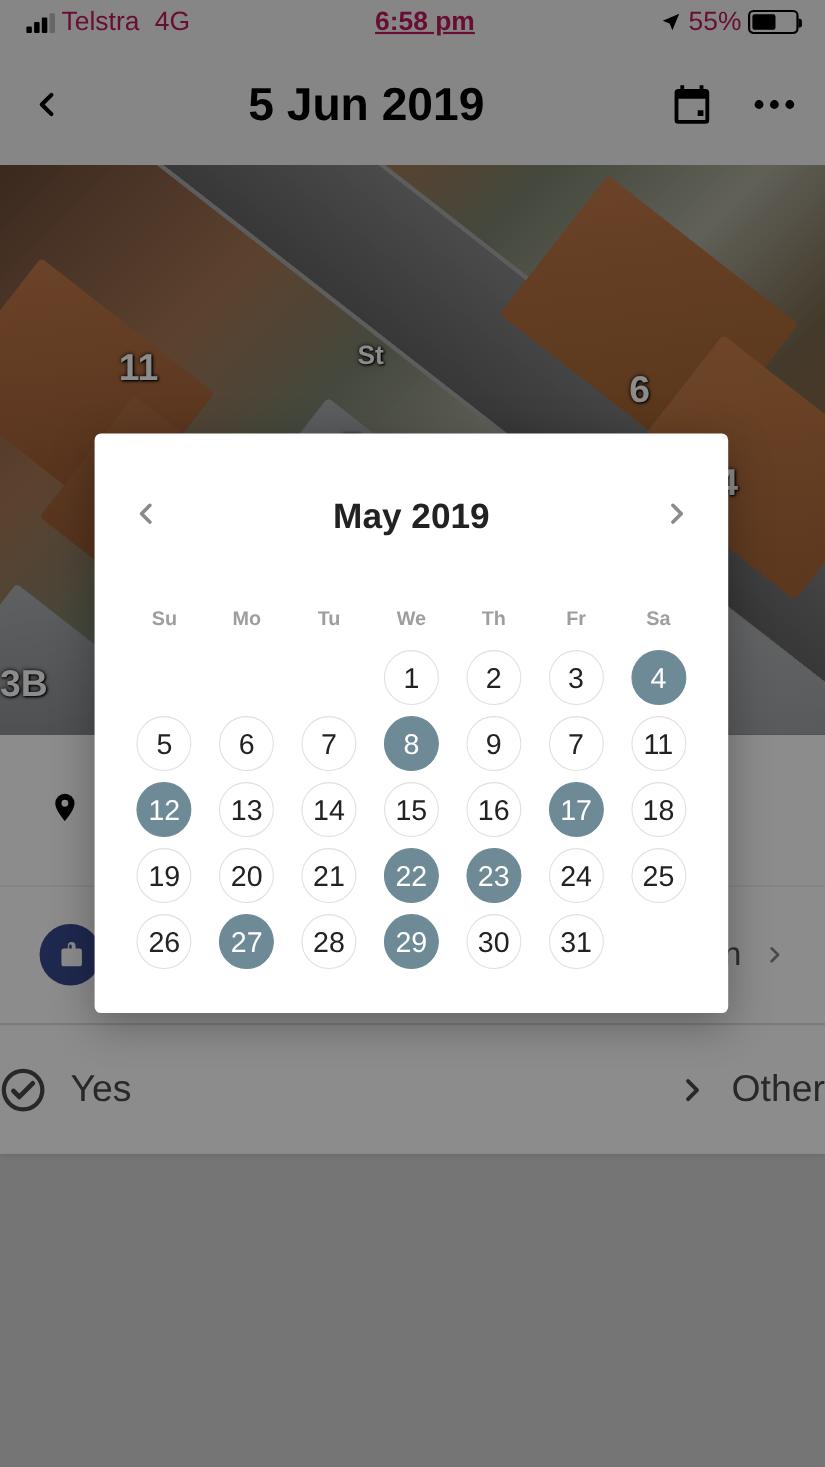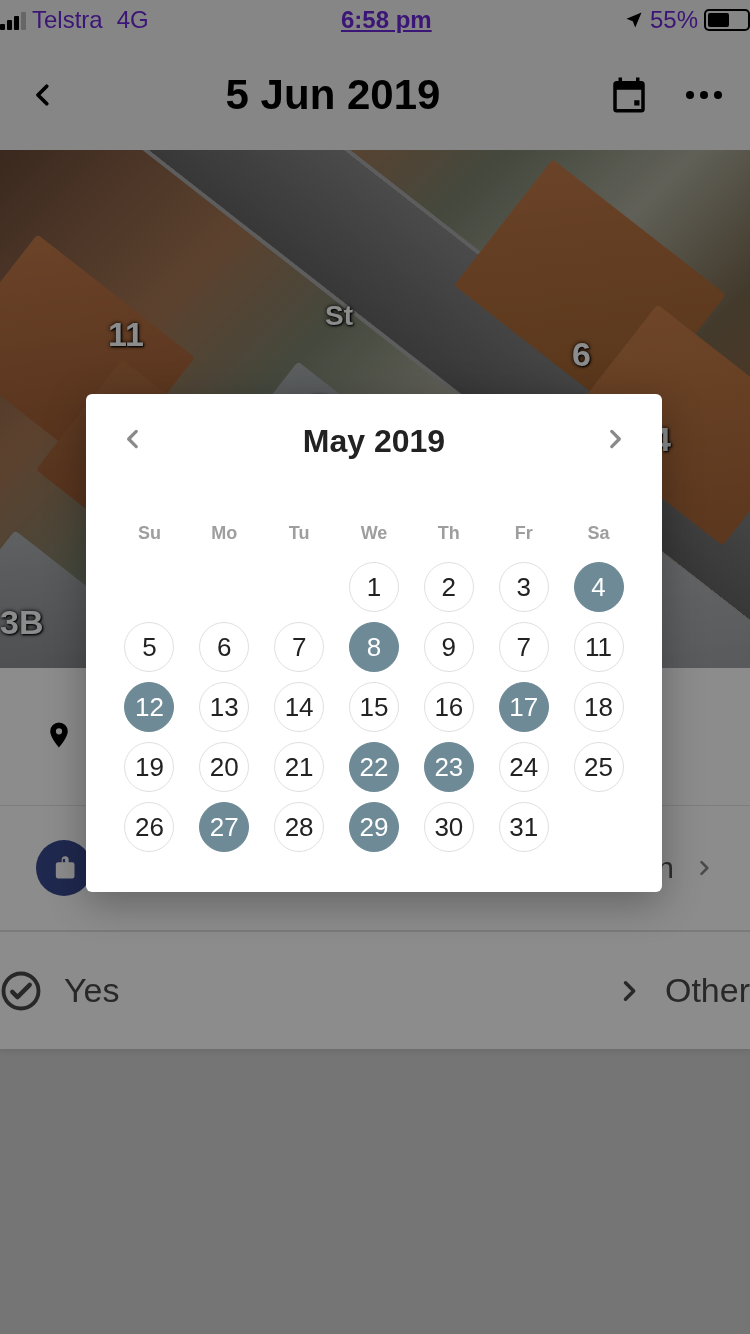--- a/index.html
+++ b/index.html
@@ -12,24 +12,24 @@
       overflow: hidden;
     }
 
     
     .status-bar {
       height: 40px;
       background: #f5f5f5;
       display: flex;
       align-items: center;
       justify-content: space-between;
-      padding: 0 0;
+      padding: 0 24px;
       font-size: 24px;
       font-weight: 500;
-      color: #6d28d9;
+      color: #be185d;
     }
     .status-left { display: flex; align-items: center; gap: 6px; }
     .signal-bars { display: flex; align-items: flex-end; gap: 2px; height: 20px; }
     .signal-bars span { width: 5px; background: #000; border-radius: 1px; }
     .signal-bars span:nth-child(1){height:6px;}
     .signal-bars span:nth-child(2){height:10px;}
     .signal-bars span:nth-child(3){height:14px;}
     .signal-bars span:nth-child(4){height:18px;background:#bbb;}
     .status-center { font-weight: 700; text-decoration: underline; }
     .status-right { display: flex; align-items: center; gap: 6px; }
@@ -76,21 +76,21 @@
     .r6{width:170px;height:120px;background:linear-gradient(135deg,#adb0b3,#808386);top:420px;left:-40px;}
     .r7{width:200px;height:200px;background:linear-gradient(135deg,#b9bcbf,#8c8f92);top:420px;left:550px;}
     .house-num {
       position:absolute;
       color:#fff; font-size:34px; font-weight:600;
       text-shadow: 0 0 4px #000, 1px 1px 2px #000;
     }
     .hn-11{top:165px;left:108px;}
     .hn-9b{top:255px;left:150px;}
     .hn-7{top:238px;left:310px;}
-    .hn-st{top:150px;left:325px;font-size:28px;}
+    .hn-st{top:160px;left:325px;font-size:24px;}
     .hn-6{top:185px;left:572px;}
     .hn-4{top:270px;left:652px;}
     .hn-3b{top:453px;left:0px;}
 
     
     .location-row {
       height: 138px;
       background:#fff;
       display:flex; align-items:center;
       border-bottom: 1px solid #e5e5e5;
@@ -129,21 +129,21 @@
     }
 
     
     .calendar-popup {
       position:absolute;
       left: 86px; top: 394px;
       width: 576px;
       background:#fff;
       border-radius: 6px;
       z-index: 20;
-      padding: 28px 28px 40px;
+      padding: 56px 28px 40px;
       box-shadow: 0 10px 40px rgba(0,0,0,0.3);
     }
     .cal-header {
       display:flex; align-items:center; justify-content:space-between;
       padding: 0 6px;
       margin-bottom: 54px;
     }
     .cal-title { font-size: 32px; font-weight: 600; color:#222; }
     .cal-nav-btn { cursor:pointer; }
 

